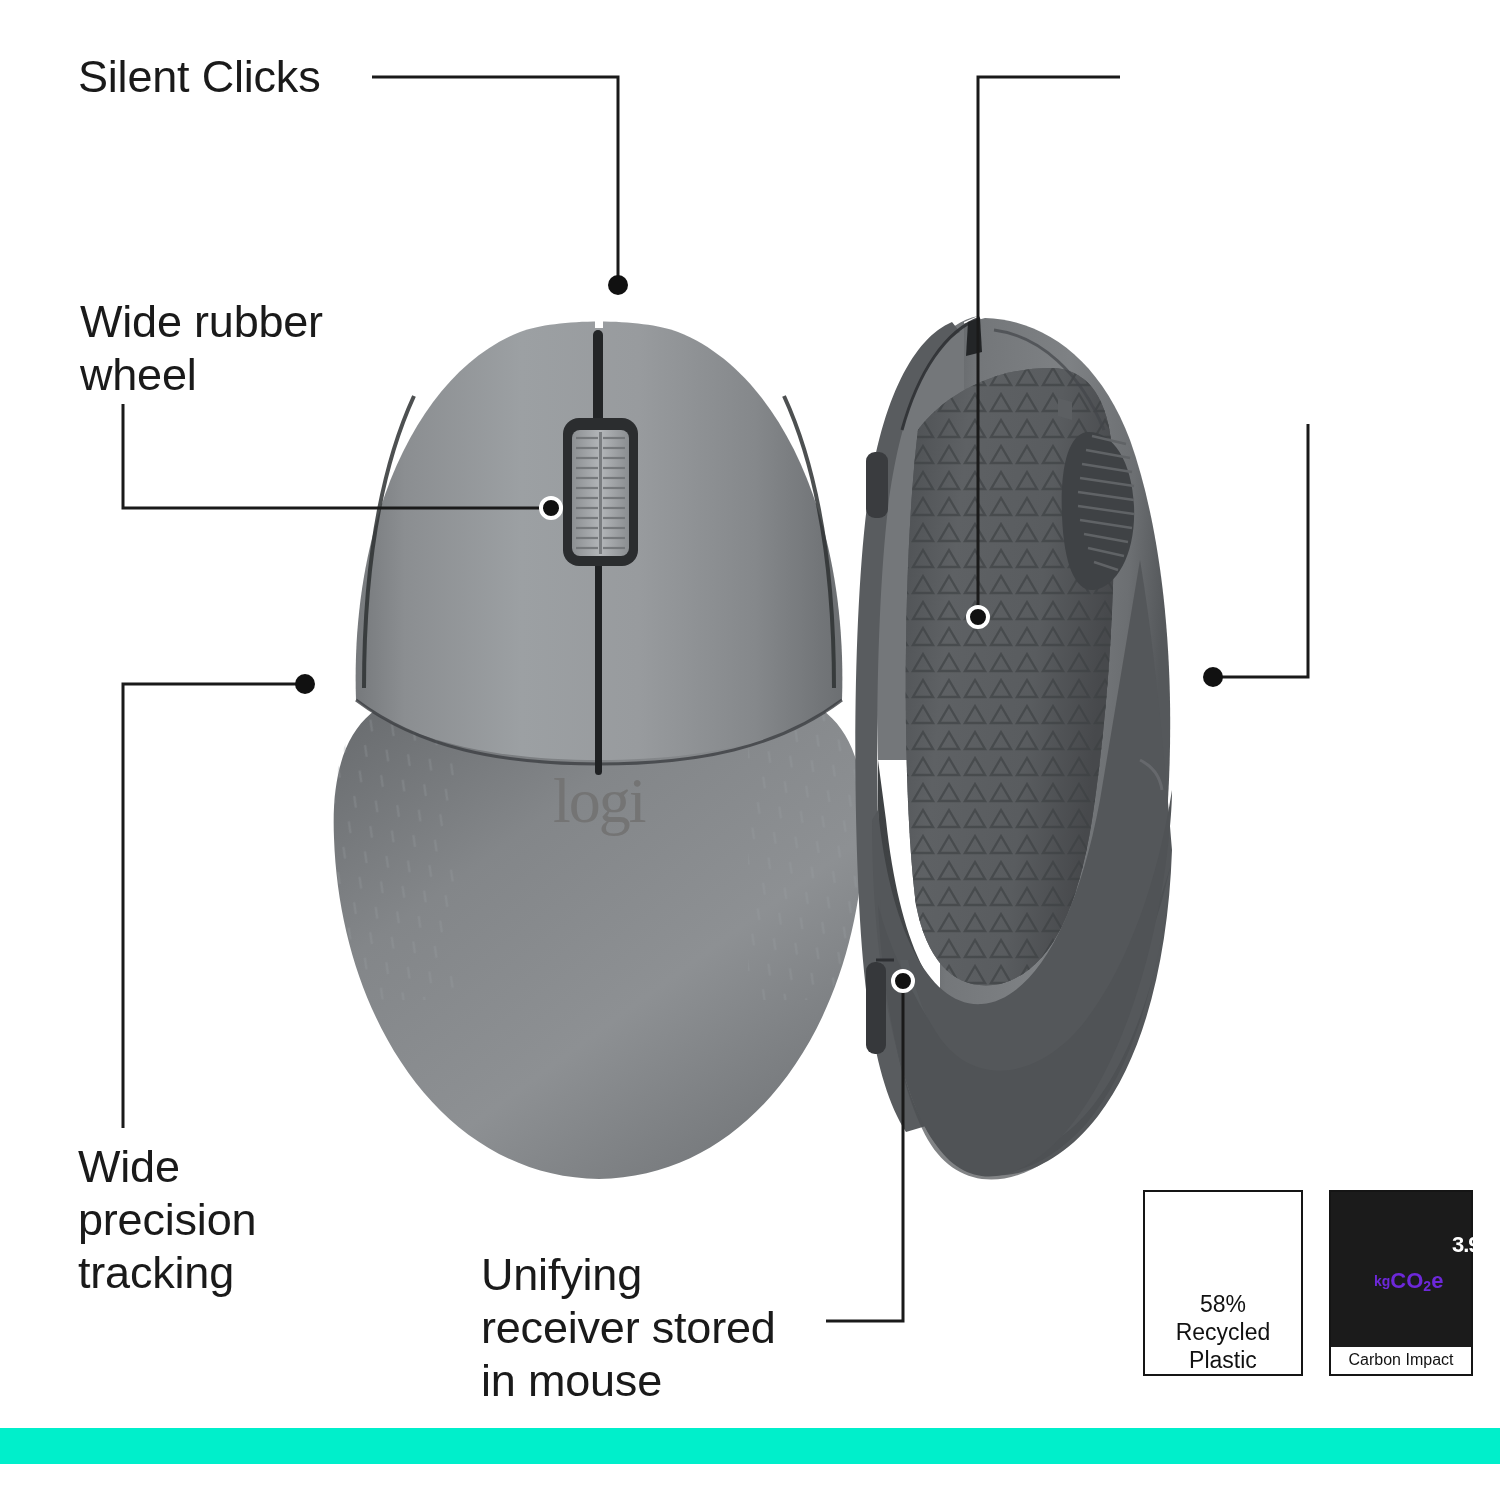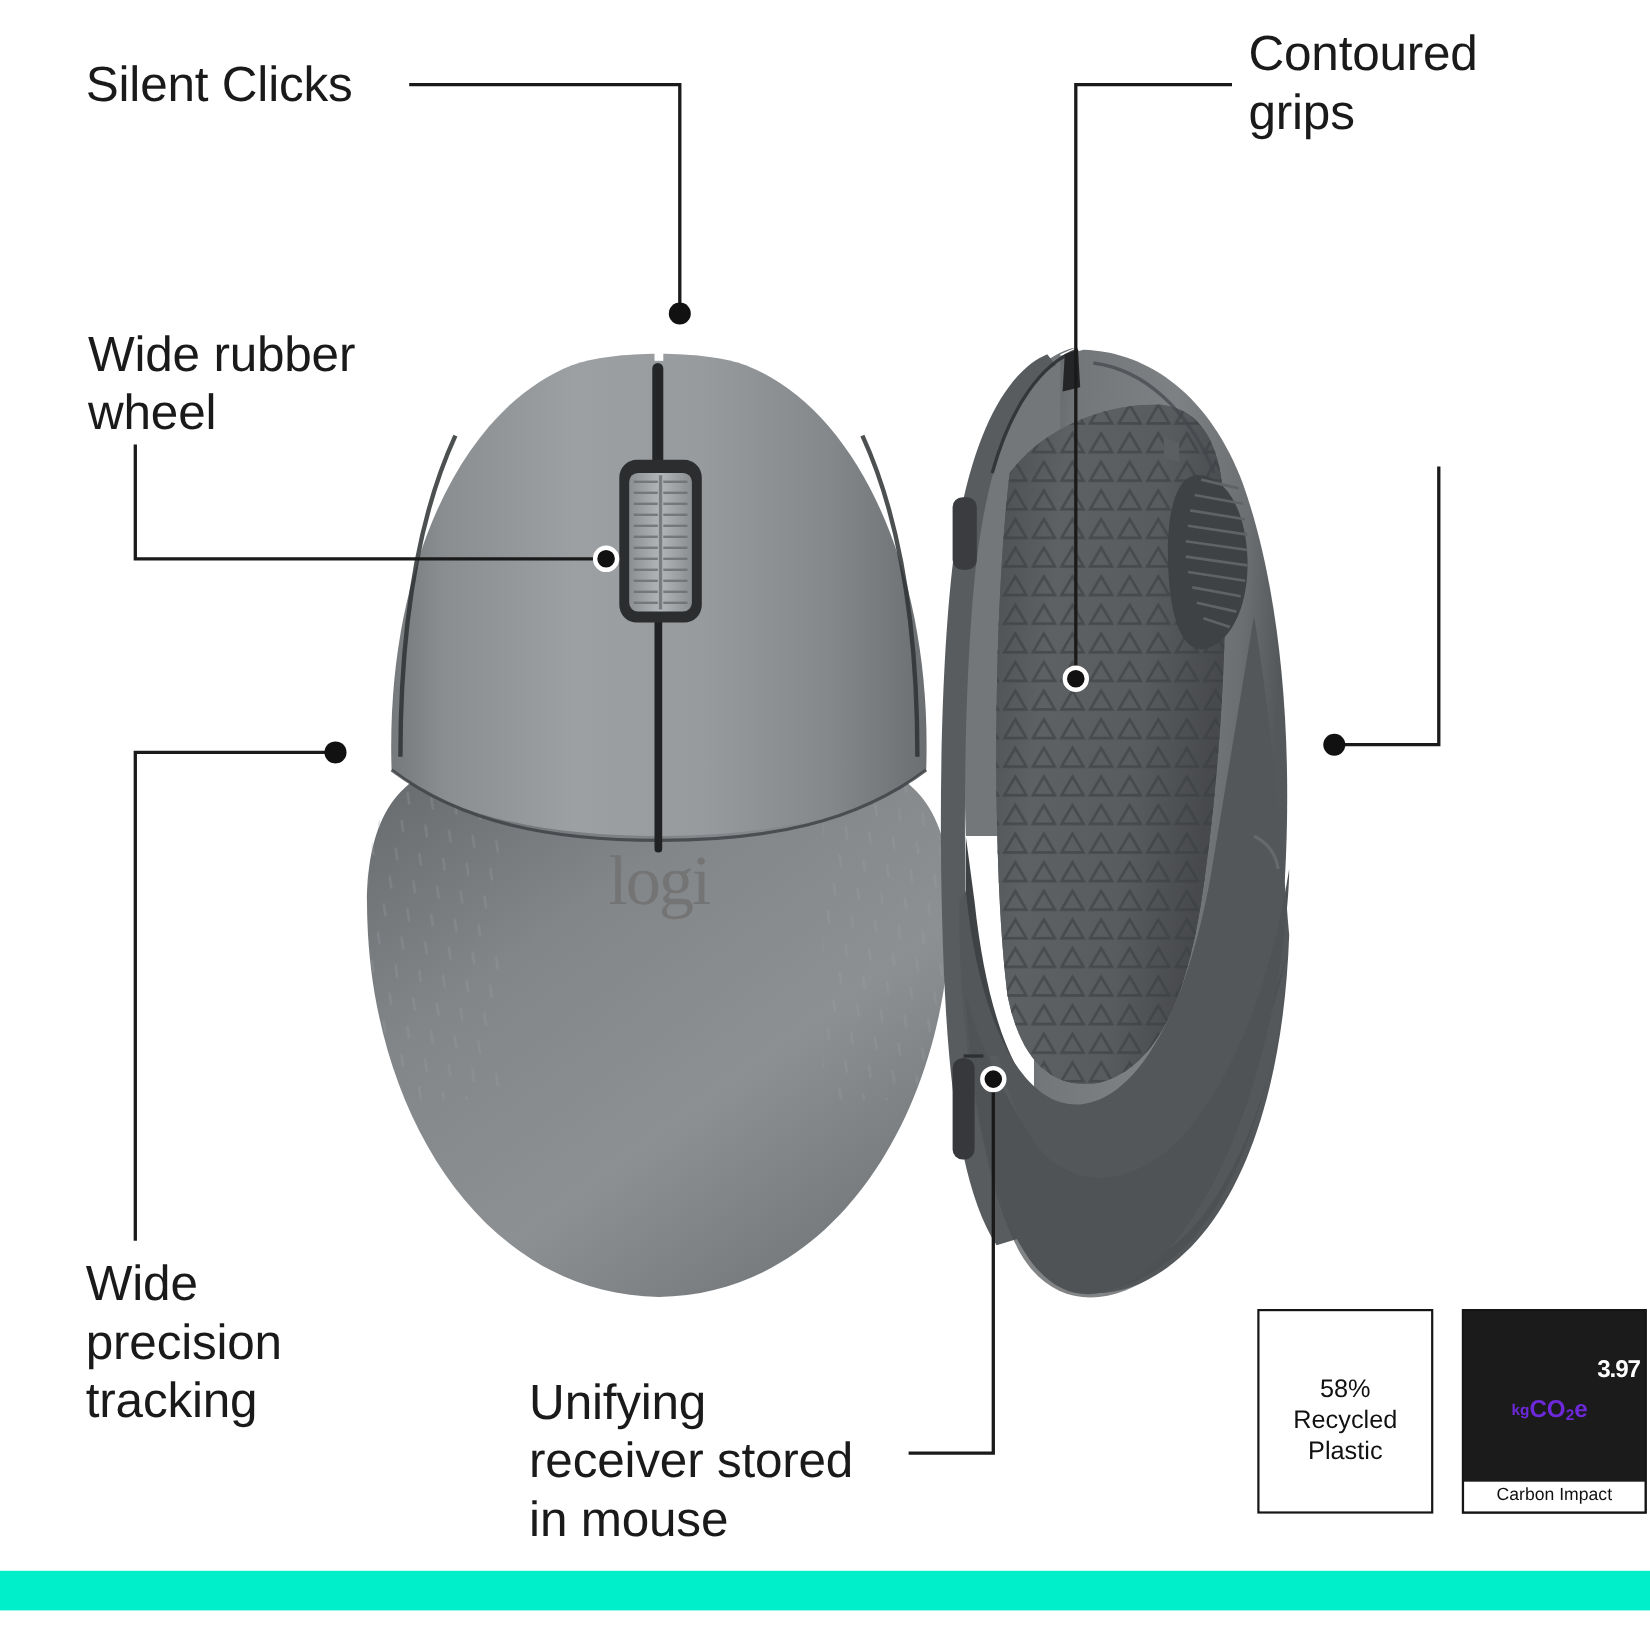--- a/index.html
+++ b/index.html
@@ -43,30 +43,30 @@
     font-weight:400;
     opacity:.92;
   }
 
   
   .badge-recycled{
     position:absolute;left:1143px;top:1190px;
     width:160px;height:186px;
     border:2px solid #151515;background:#fff;
     display:flex;flex-direction:column;align-items:center;
-    justify-content:center;
+    justify-content:flex-end;
     box-sizing:border-box;padding-top:14px;
   }
   .badge-recycled .rtxt{
     font-size:23px;color:#111;text-align:center;line-height:1.22;
     white-space:pre-line;
   }
   .badge-carbon{
     position:absolute;left:1329px;top:1190px;
-    width:168px;height:186px;
+    width:144px;height:186px;
     background:#1b1b1b;border:2px solid #151515;
     box-sizing:border-box;
     display:flex;flex-direction:column;justify-content:flex-end;
   }
   .badge-carbon .cfoot{
     background:#fff;color:#111;
     font-size:16px;text-align:center;
     padding:4px 0 5px 0;
   }
   .carbon-num{
@@ -411,22 +411,20 @@
       <path d="M1424 1210 L 1448 1236 L 1418 1250 Z" fill="#ffffff"></path>
     </g>
   </svg>
 
   <div class="callout c-silent">Silent Clicks</div>
   <div class="callout c-wheel">Wide rubber
 wheel</div>
   <div class="callout c-high">Wide
 precision
 tracking</div>
-  <div class="callout c-contoured">Contoured
-grips</div>
   <div class="callout c-unifying">Unifying
 receiver stored
 in mouse</div>
 
   <div class="logi">logi</div>
 
   <div class="badge-recycled">
     <div class="rtxt">58%
 Recycled
 Plastic</div>

